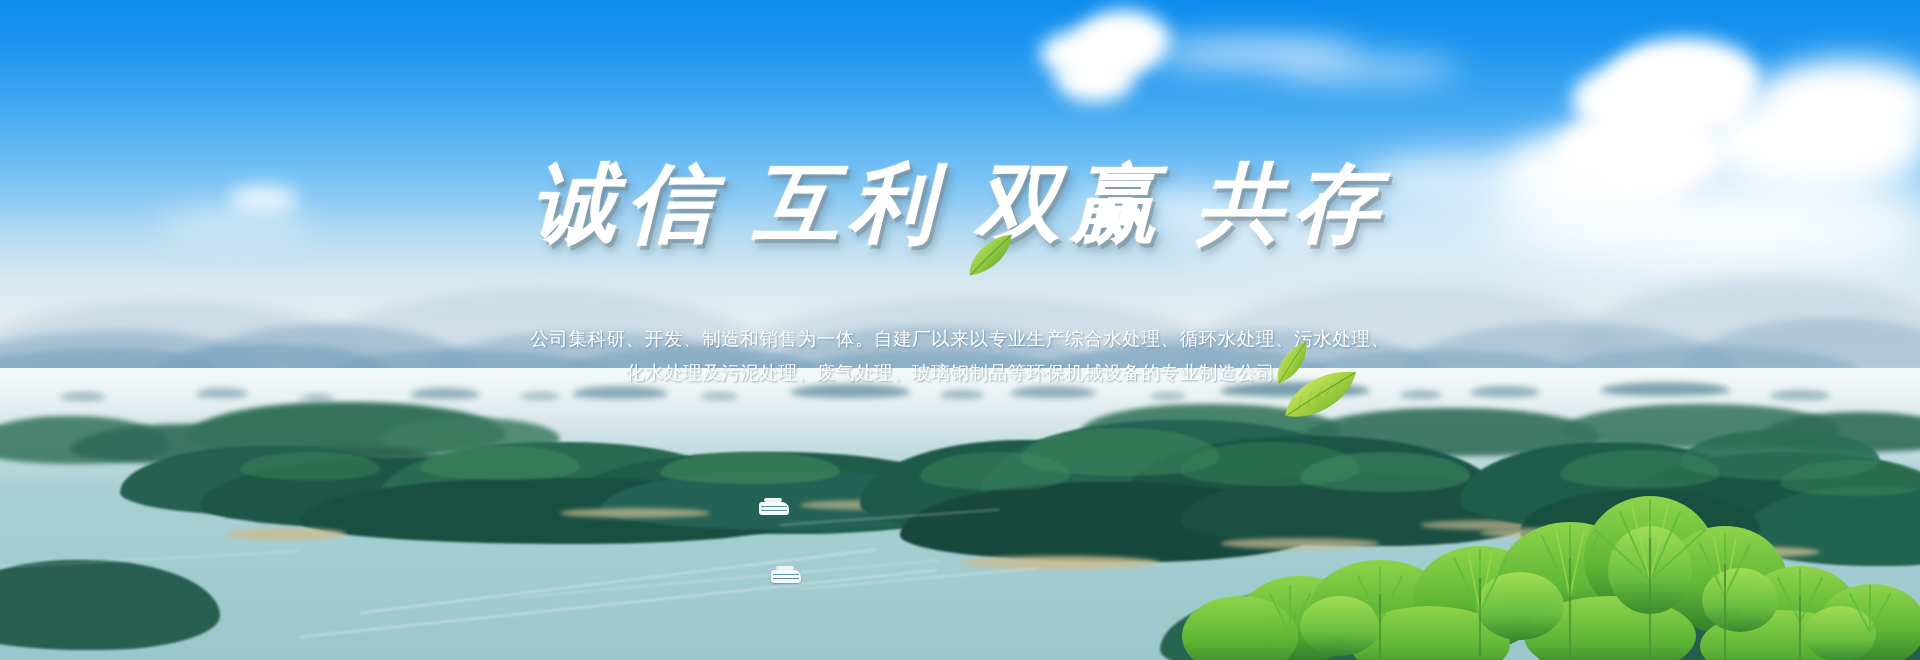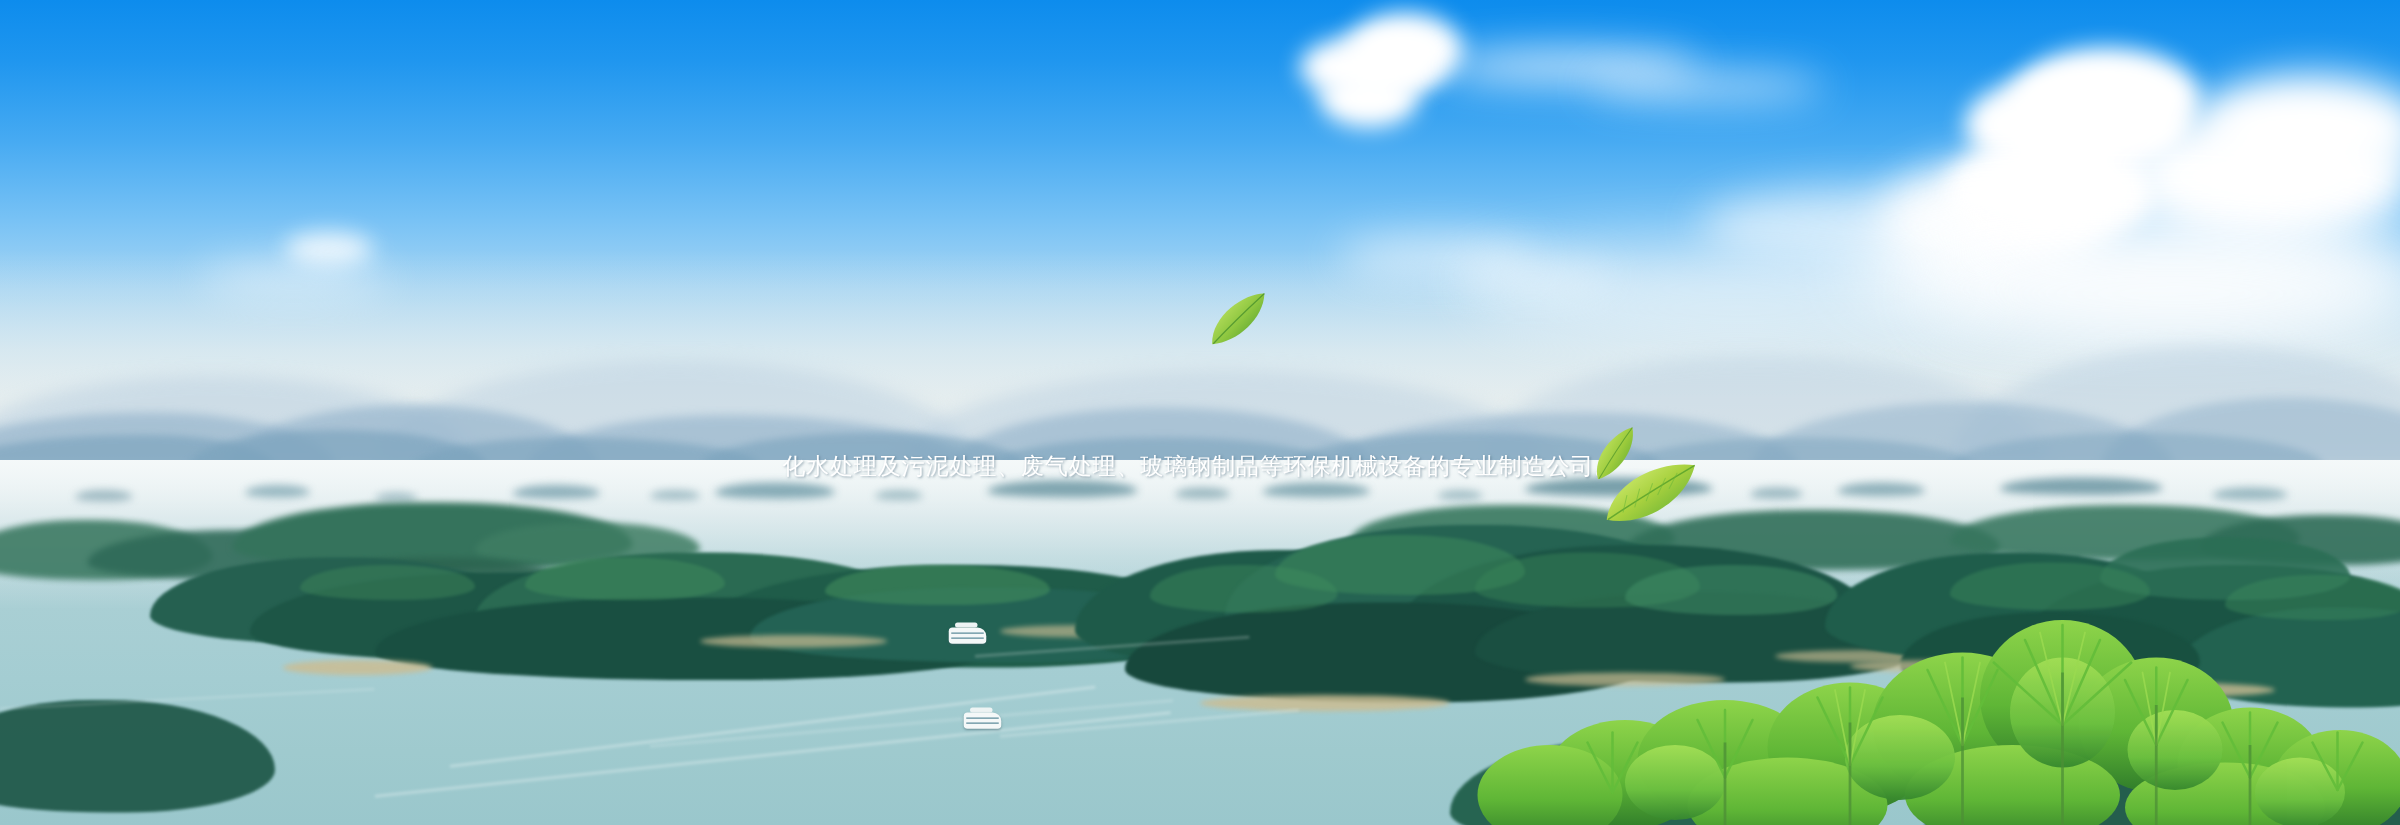--- a/index.html
+++ b/index.html
@@ -391,21 +391,25 @@
         <path d="M470 230 L470 108"></path>
         <path d="M390 230 L390 128"></path>
         <path d="M300 230 L300 148"></path>
         <path d="M545 230 L545 134"></path>
         <path d="M200 230 L200 164"></path>
         <path d="M620 230 L620 166"></path>
       </g>
     </svg>
   </div>
 
-
+  <div class="headline">
+    <span class="seg">诚信</span><span class="gap"></span><span class="seg">互利</span><span class="gap"></span><span class="seg">双赢</span><span class="gap"></span><span class="seg">共存</span>
+  </div>
+
+  <div class="subline sub1">公司集科研、开发、制造和销售为一体。自建厂以来以专业生产综合水处理、循环水处理、污水处理、</div>
   <div class="subline sub2">化水处理及污泥处理、废气处理、玻璃钢制品等环保机械设备的专业制造公司。</div>
 
   <div class="leaf" style="left:962px;top:240px;transform:rotate(-22deg);">
     <svg width="58" height="32" viewBox="0 0 58 32" aria-hidden="true">
       <defs>
         <linearGradient id="lf1" x1="0" y1="0" x2="1" y2="1">
           <stop offset="0%" stop-color="#c6e86a"></stop>
           <stop offset="55%" stop-color="#8dc63f"></stop>
           <stop offset="100%" stop-color="#4e9c2e"></stop>
         </linearGradient>

